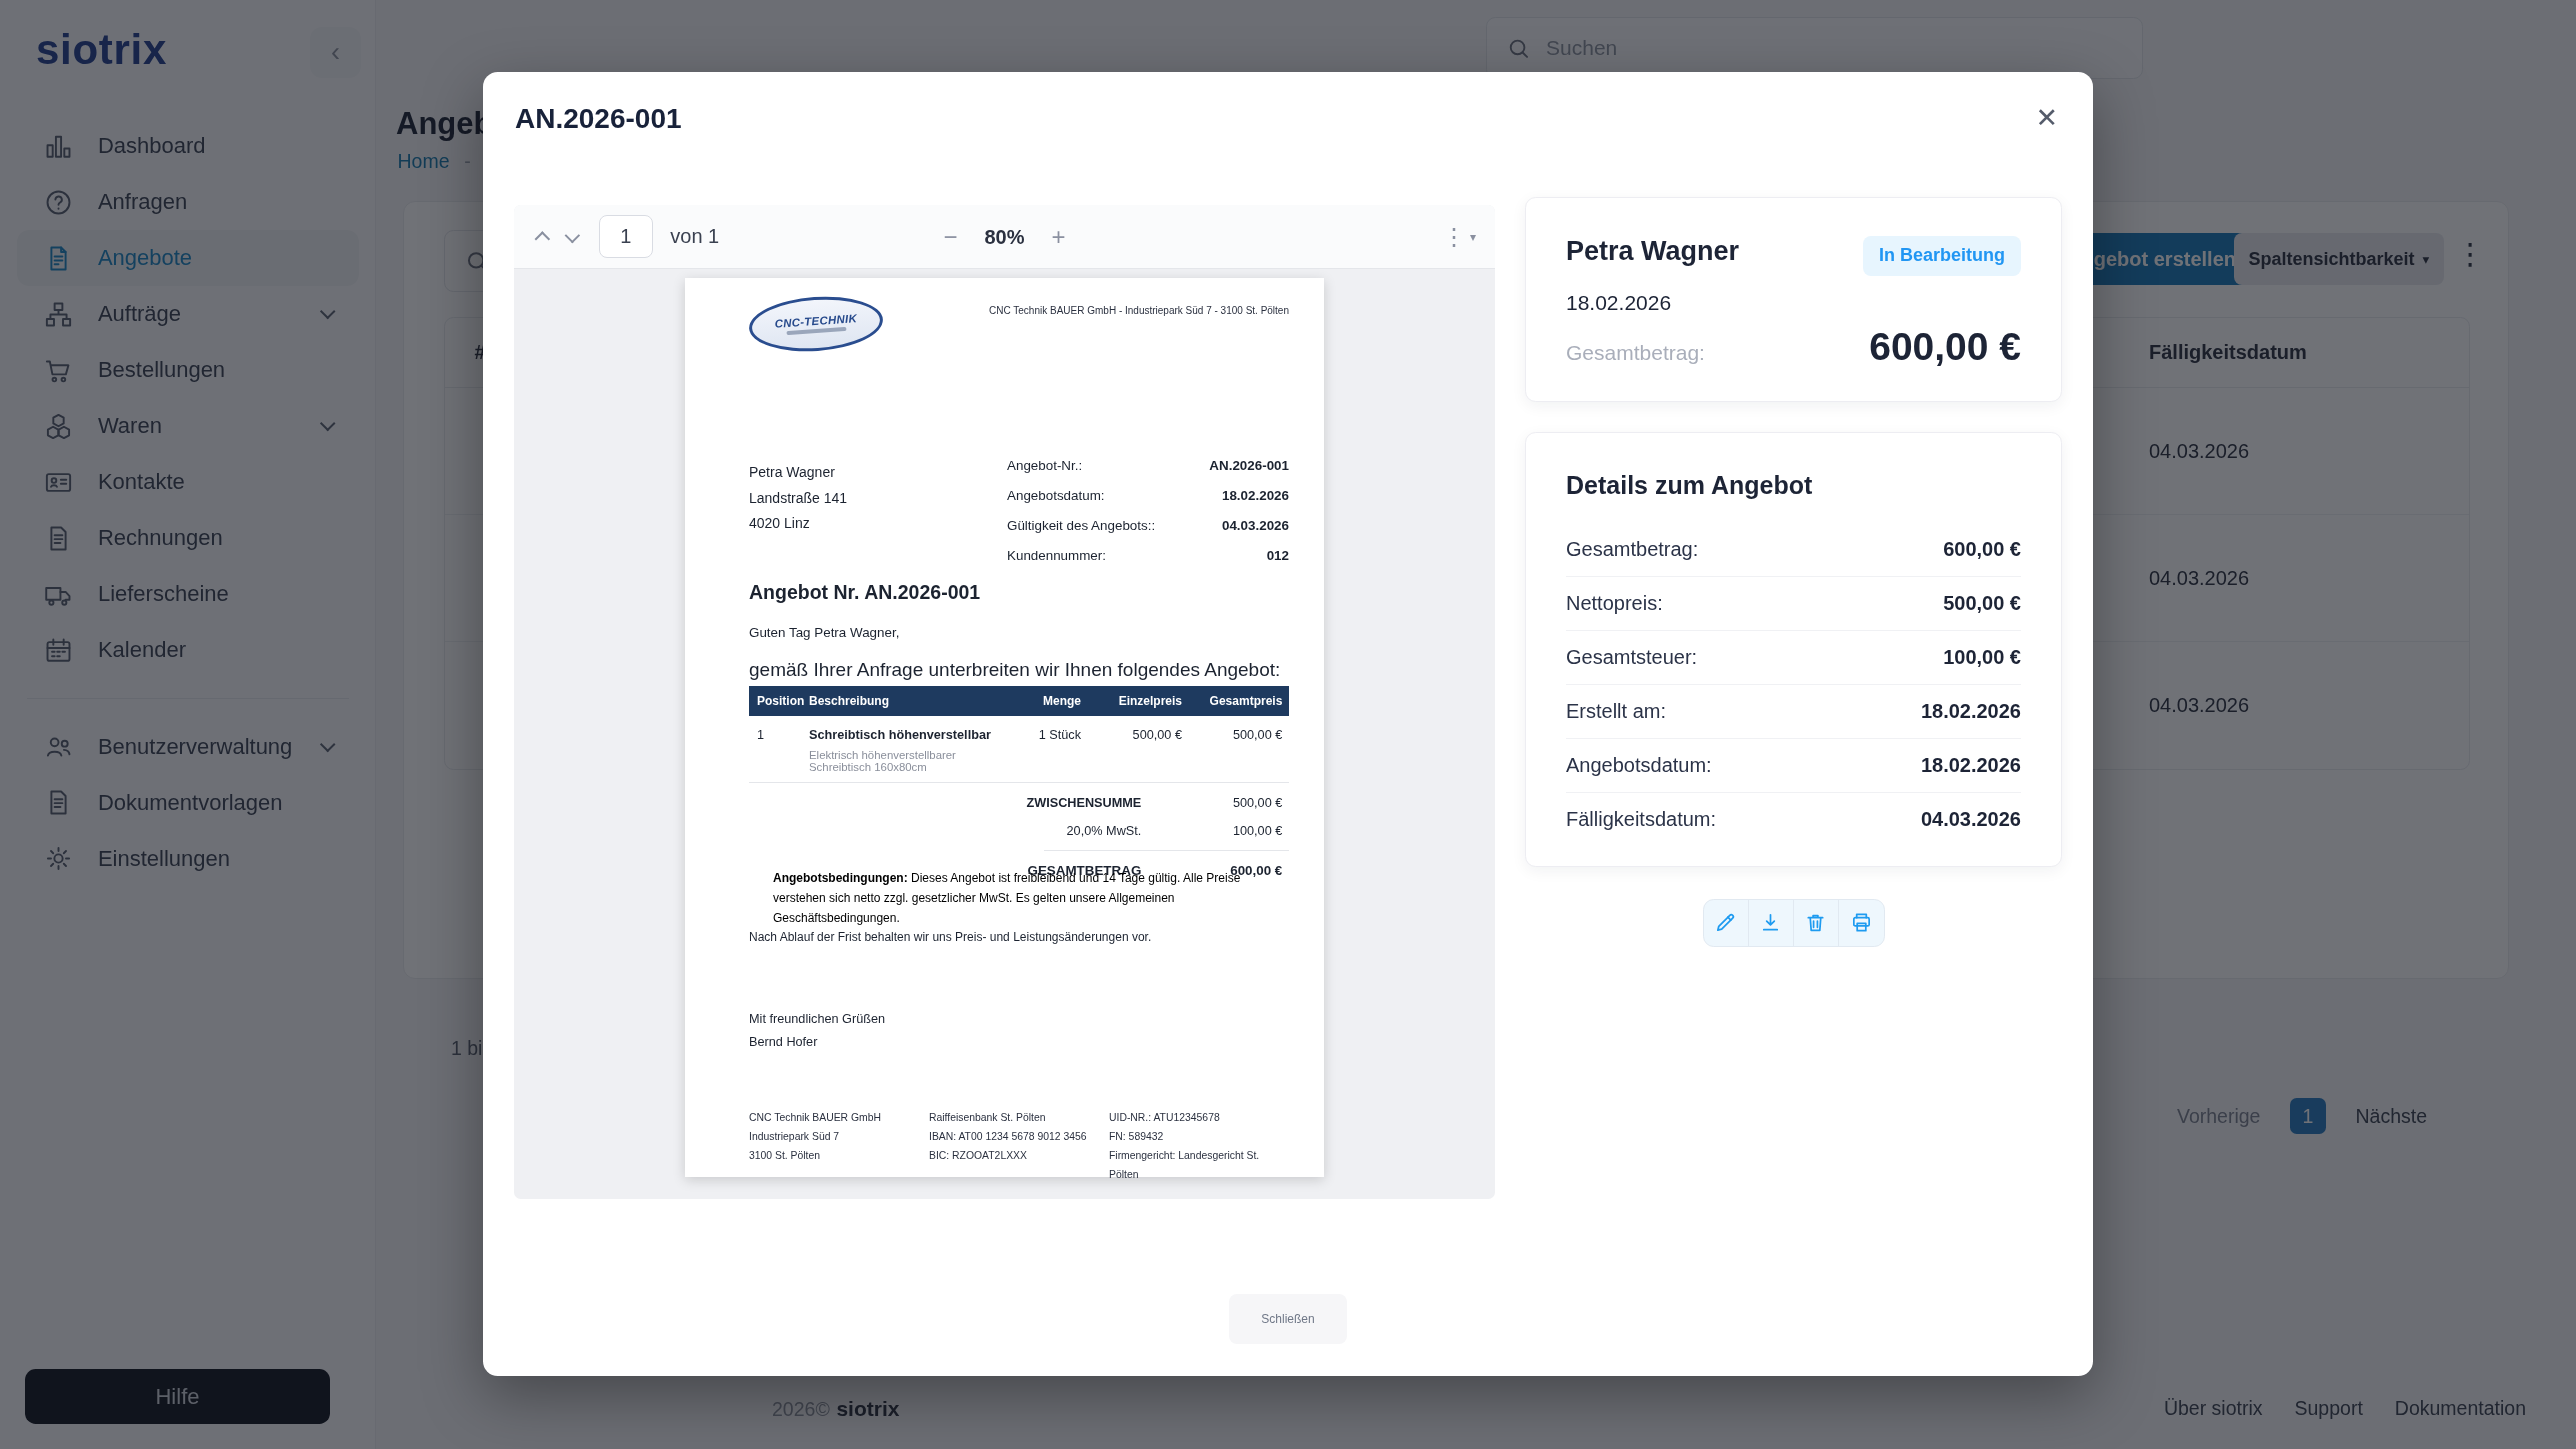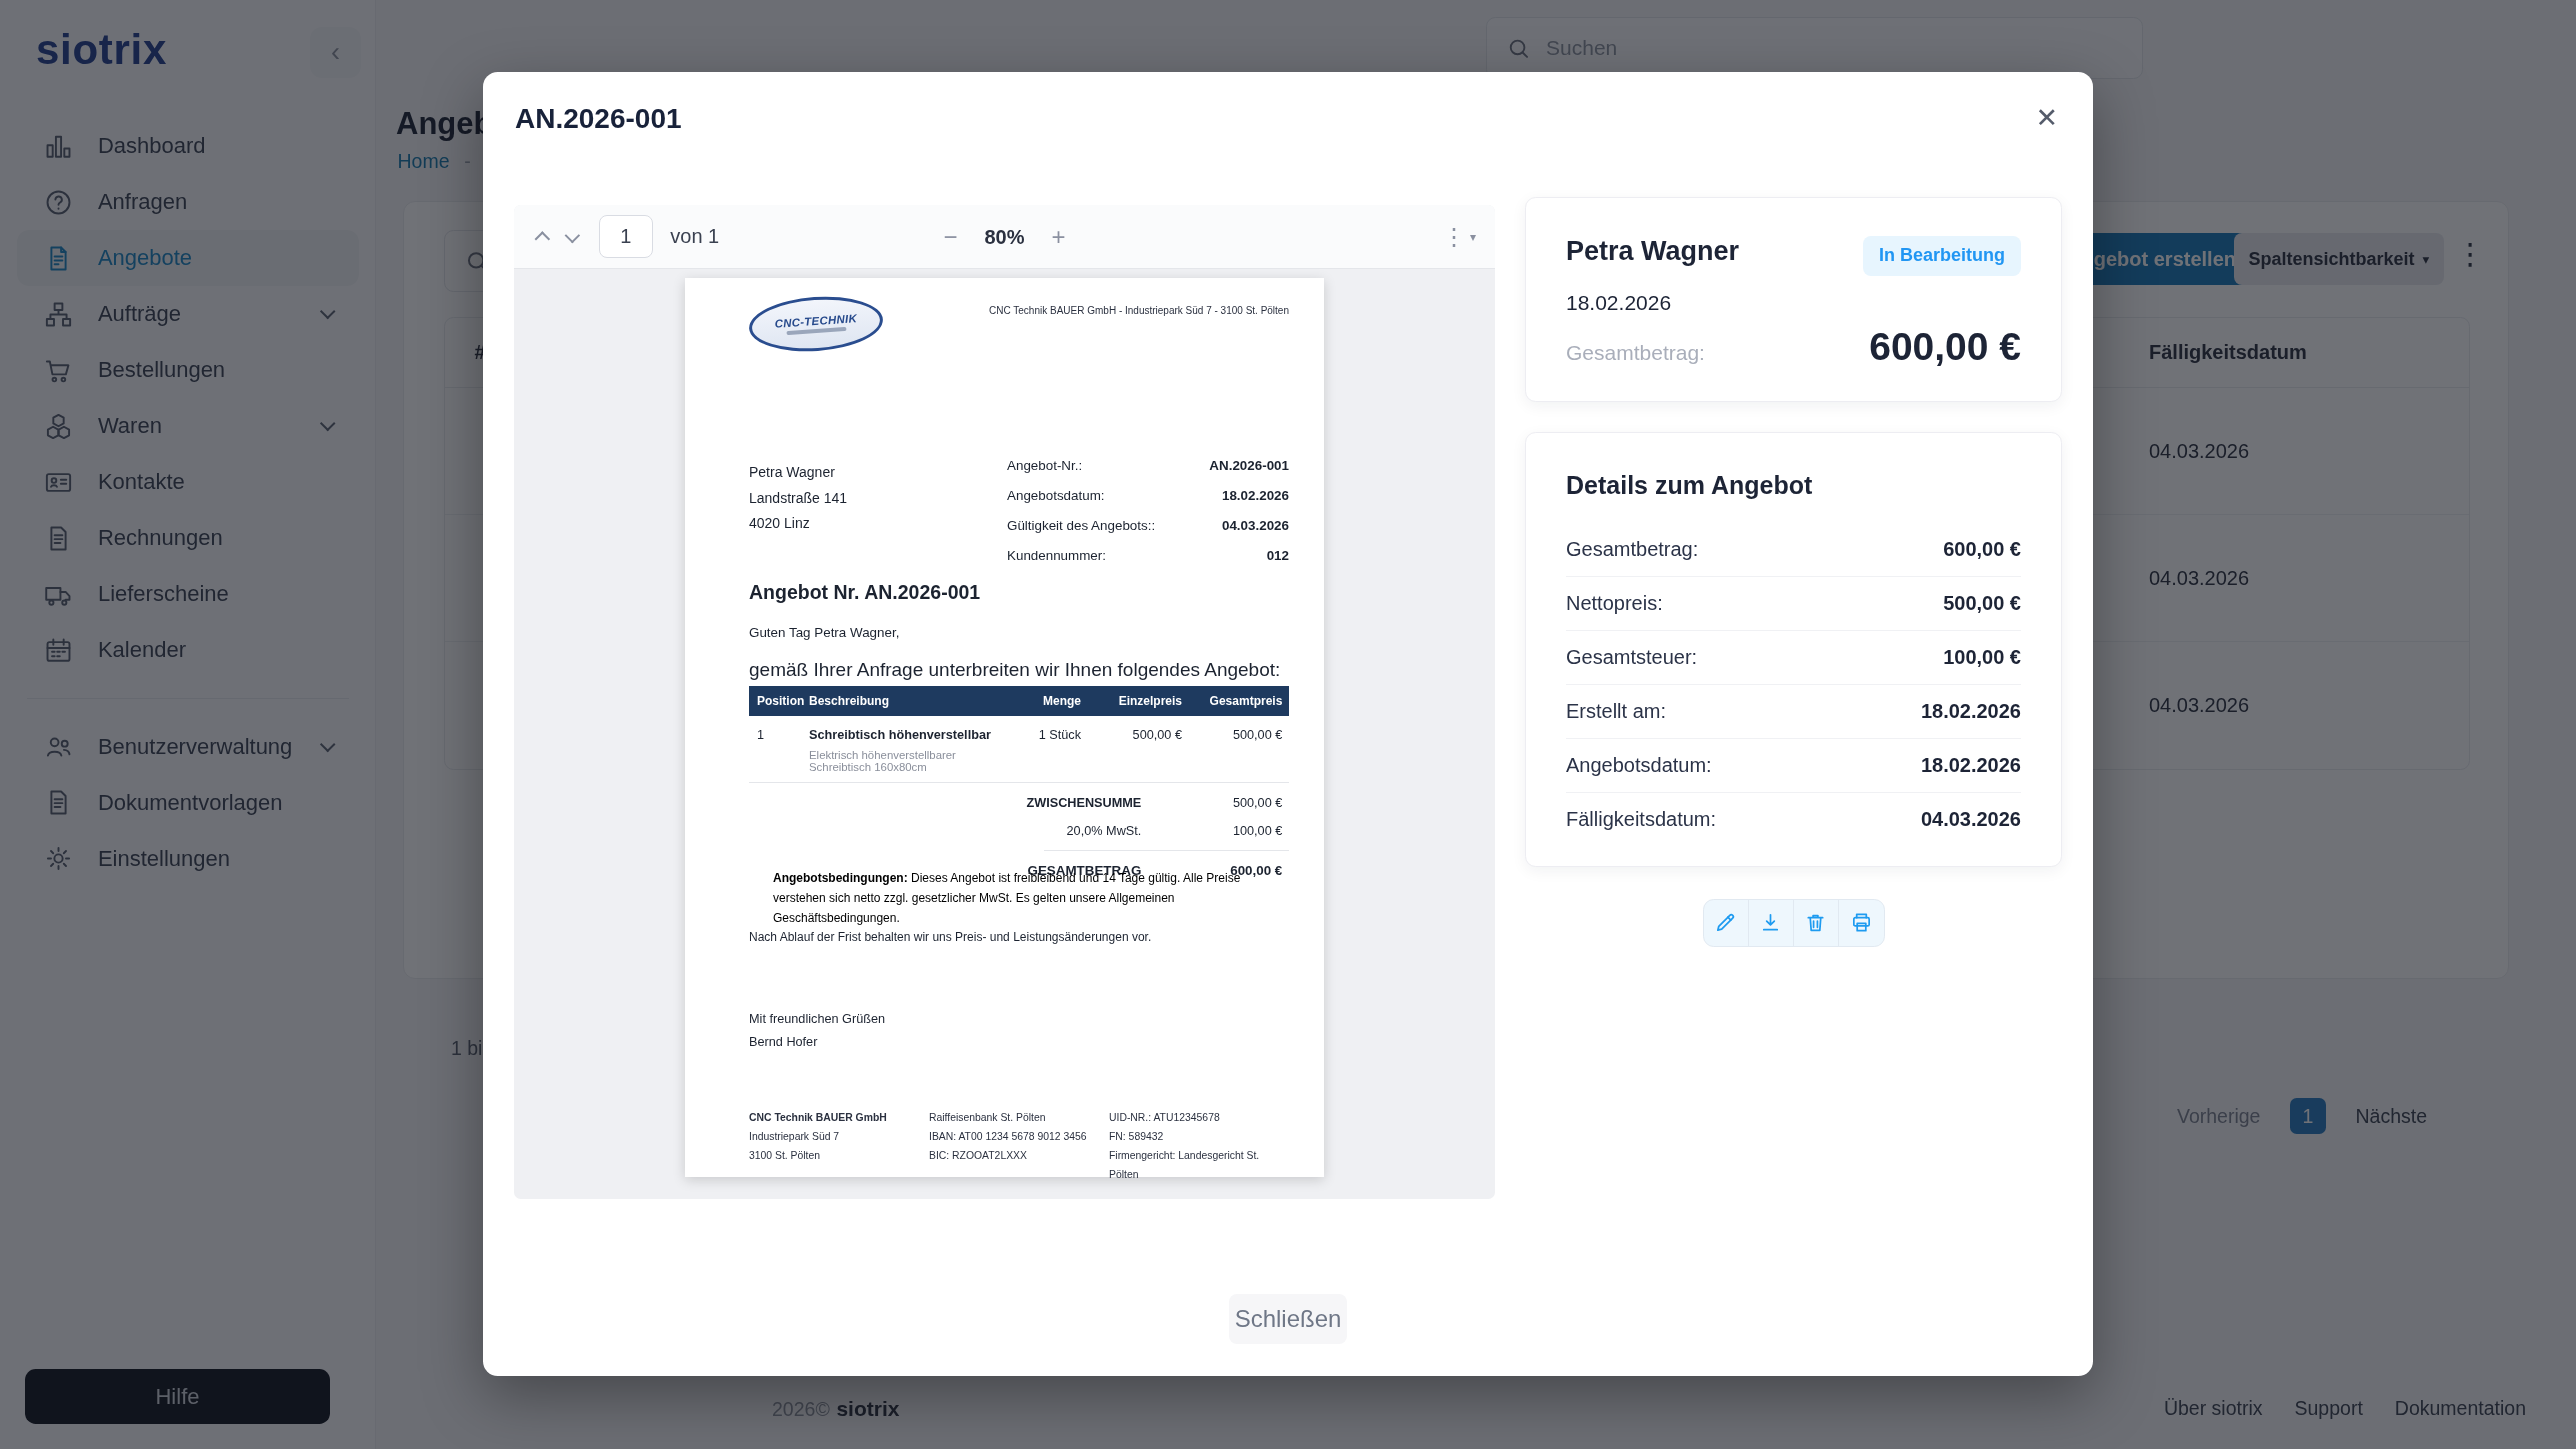--- a/index.html
+++ b/index.html
@@ -115,21 +115,21 @@
   .dt-trow.tax .tlabel { font-weight:400; }
   .dt-trow .tval { width:101px; text-align:right; }
   .dt-sep { border-bottom:0.7px solid #e4e6ea; margin:9.4px 0 1.3px 295px; }
   .dt-trow.grand { font-size:13.4px; }
   .dt-trow.grand .tlabel, .dt-trow.grand .tval { font-weight:800; }
   .doc-terms { position:absolute; left:64px; top:590px; right:35px; font-size:12px; line-height:20px; color:#000000;margin-left:24px; }
   .doc-terms2 { position:absolute; left:64px; top:652px; font-size:12px; }
   .doc-close { position:absolute; left:64px; top:730px; font-size:12.7px; line-height:23px; }
   .doc-footer { position:absolute; left:64px; right:35px; top:830px; display:flex; font-size:10.4px; color:#2b3140; line-height:19px; }
   .doc-footer .fc { flex:1; }
-  .doc-footer .fc:first-child div:first-child { font-weight:700; }
+  .doc-footer .fc:first-child div:first-child { font-weight:400; }
 
   
   .rpanel { position:absolute; left:1042px; top:125px; width:537px; }
   .rcard { background:#fff; border:0.7px solid #ededf2; border-radius:10.7px; box-shadow:0 4px 14.8px rgba(23,30,48,0.06); padding:38px 40px; }
   .rcard1 { height:205px; position:relative; }
   .cust-row { display:flex; align-items:flex-start; justify-content:space-between; }
   .cust-name { font-size:27px; font-weight:800; color:#1d2436; }
   .status-badge { background:#e7f5fe; color:#2196f3; font-size:18px; font-weight:600; padding:9.4px 16px; border-radius:8px; }
   .cust-date { font-size:21px; color:#1d2436; margin-top:14.8px; }
   .sum-row { position:absolute; left:40px; right:40px; bottom:32px; display:flex; justify-content:space-between; align-items:baseline; }
@@ -139,21 +139,21 @@
   .details-title { font-size:25px; font-weight:800; color:#1d2436; margin-bottom:23px; }
   .drow { display:flex; justify-content:space-between; align-items:center; height:54px; border-bottom:0.7px solid #f0f1f4; font-size:20px; color:#2b3348; }
   .drow:last-child { border-bottom:none; }
   .drow b { font-weight:700; color:#1d2436; }
   .action-group { margin-top:32px; display:flex; justify-content:center; }
   .ag { display:flex; border:0.7px solid #e1e9f1; border-radius:10.7px; overflow:hidden; background:#eef7fd; }
   .ag button { width:45px; height:46px; background:transparent; border:none; border-right:0.7px solid #e1e9f1; display:flex; align-items:center; justify-content:center; cursor:pointer; }
   .ag button:last-child { border-right:none; }
   .ag svg { width:23px; height:23px; }
   .ag svg * { fill:none; stroke:#1e9bf0; stroke-width:1.8; stroke-linecap:round; stroke-linejoin:round; }
-  .modal-bottom-btn { position:absolute; left:50%; transform:translateX(-50%); top:1222px; width:118px; height:50px; background:#f6f6f8; color:#6f7787; border:none; border-radius:8px; font-size:24px; font-family:inherit; cursor:pointer; }
+  .modal-bottom-btn { position:absolute; left:50%; transform:translateX(-50%); top:1222px; width:118px; height:50px; background:#f6f6f8; color:#6f7787; border:none; border-radius:8px; font-size:12px; font-family:inherit; cursor:pointer; }
 </style>
 </head>
 <body>
 
 <div id="screen">
 
   <div class="sidebar">
     <div class="logo">siotrix</div>
     <div class="collapse-btn">
       <span>‹</span>

